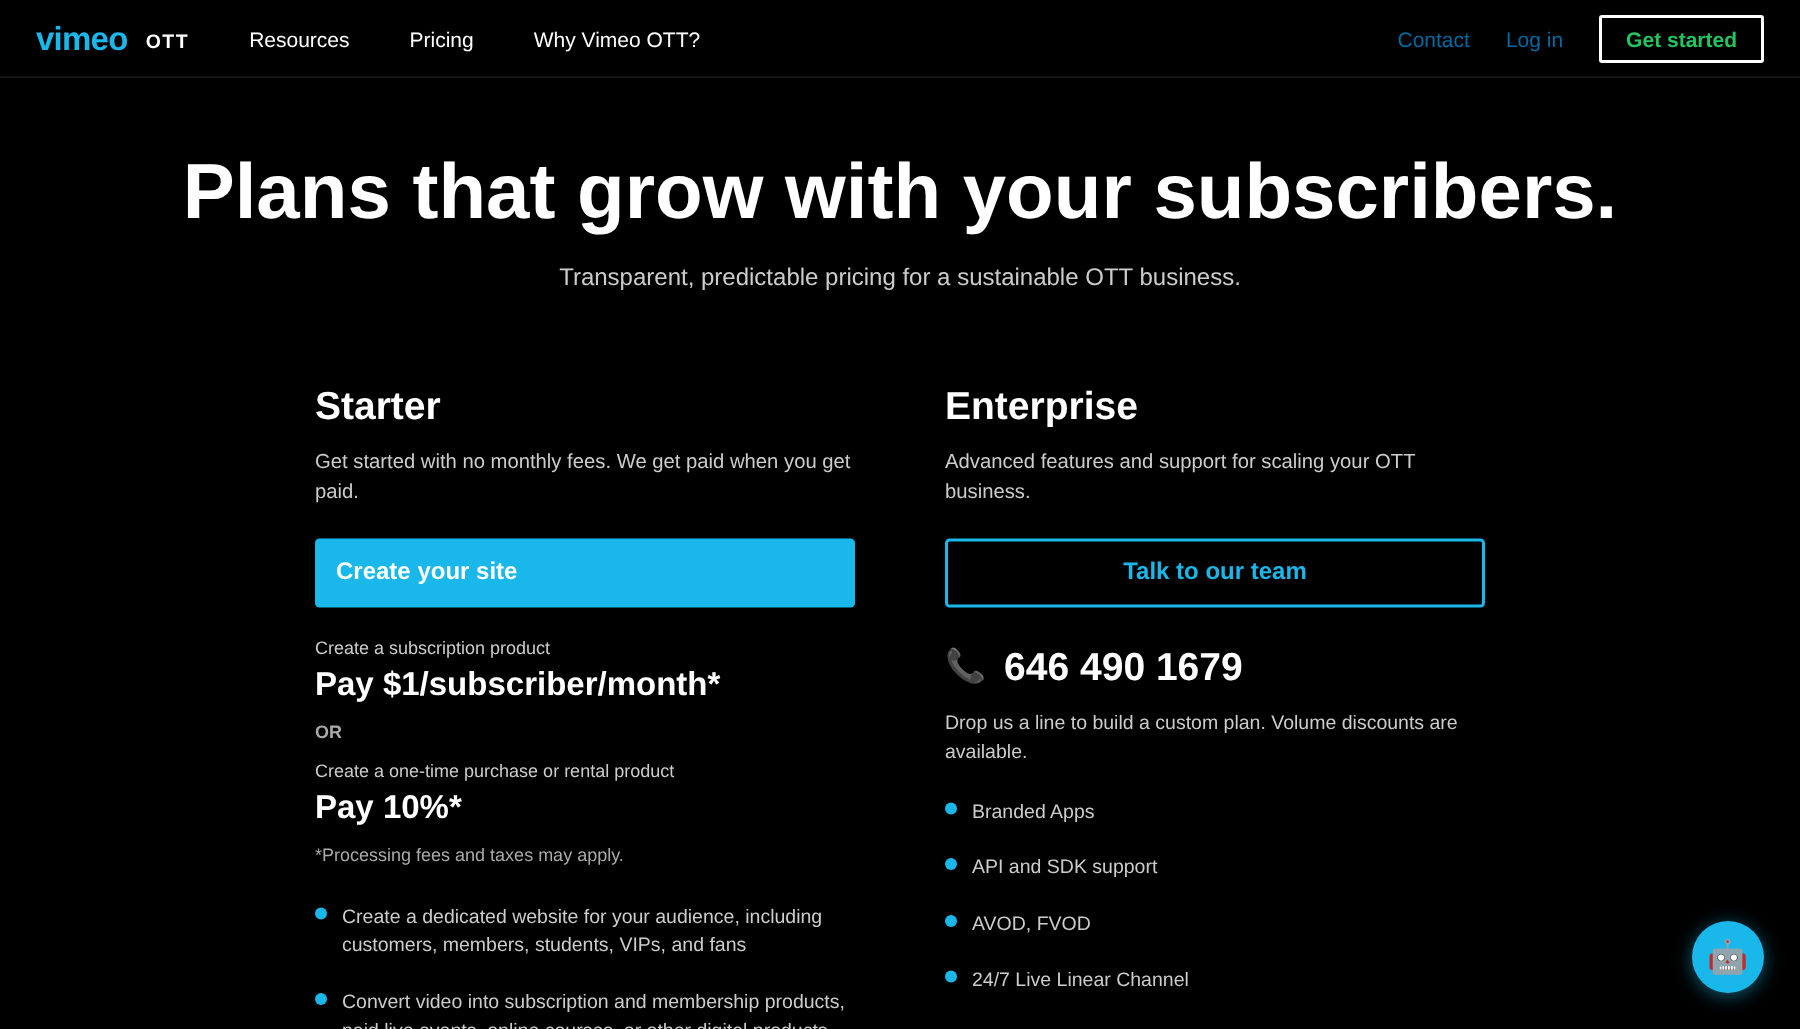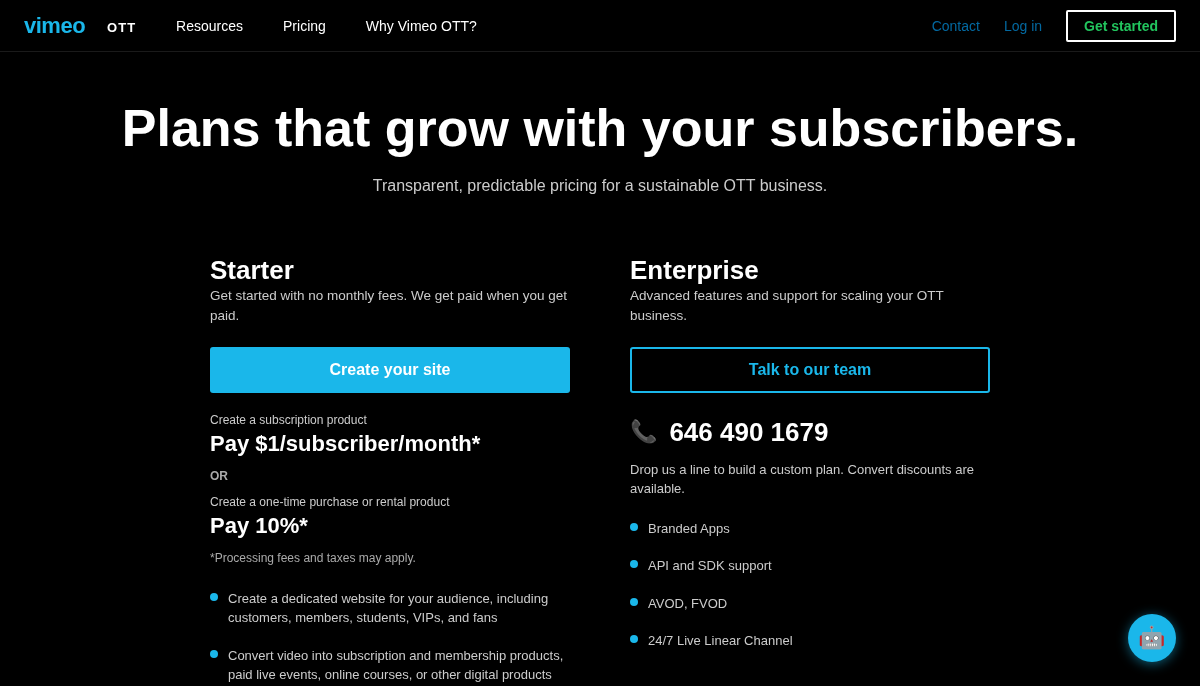--- a/index.html
+++ b/index.html
@@ -17,21 +17,21 @@
     nav {
       display: flex;
       align-items: center;
       padding: 0 24px;
       height: 52px;
       border-bottom: 1px solid #1a1a1a;
     }
     .nav-logo {
       display: flex;
       align-items: center;
-      gap: 22px;
+      gap: 12px;
       margin-right: 40px;
     }
     .nav-logo-vimeo {
       font-size: 22px;
       font-weight: 700;
       color: #1ab7ea;
       letter-spacing: -0.5px;
     }
     .nav-logo-ott {
       font-size: 13px;
@@ -110,40 +110,41 @@
       width: 360px;
     }
     .plan-enterprise {
       width: 360px;
     }
 
     .plan-title {
       font-size: 26px;
       font-weight: 700;
       color: #fff;
+      margin-bottom: 12px;
     }
     .plan-desc {
       font-size: 13.5px;
       color: #ccc;
       line-height: 1.5;
       margin-bottom: 20px;
     }
 
     .btn-create-site {
       display: block;
       width: 100%;
       background: #1ab7ea;
       color: #fff;
       border: none;
       padding: 14px;
       font-size: 16px;
       font-weight: 600;
       cursor: pointer;
       border-radius: 3px;
-      text-align: center;
+      text-align: left;
       margin-bottom: 20px;
     }
     .btn-talk-team {
       display: block;
       width: 100%;
       background: transparent;
       color: #1ab7ea;
       border: 2px solid #1ab7ea;
       padding: 12px;
       font-size: 16px;
@@ -301,21 +302,21 @@
 
   <div class="plan-enterprise">
     <h2 class="plan-title">Enterprise</h2>
     <p class="plan-desc">Advanced features and support for scaling your OTT business.</p>
     <button class="btn-talk-team">Talk to our team</button>
 
     <div class="enterprise-phone">
       <span class="phone-icon">📞</span>
       <span class="phone-number">646 490 1679</span>
     </div>
-    <p class="enterprise-desc">Drop us a line to build a custom plan. Convert discounts are available.</p>
+    <p class="enterprise-desc">Drop us a line to build a custom plan. Volume discounts are available.</p>
 
 
     <ul class="feature-list">
       <li>
         <span class="bullet"></span>
         <span>Branded Apps</span>
       </li>
       <li>
         <span class="bullet"></span>
         <span>API and SDK support</span>

